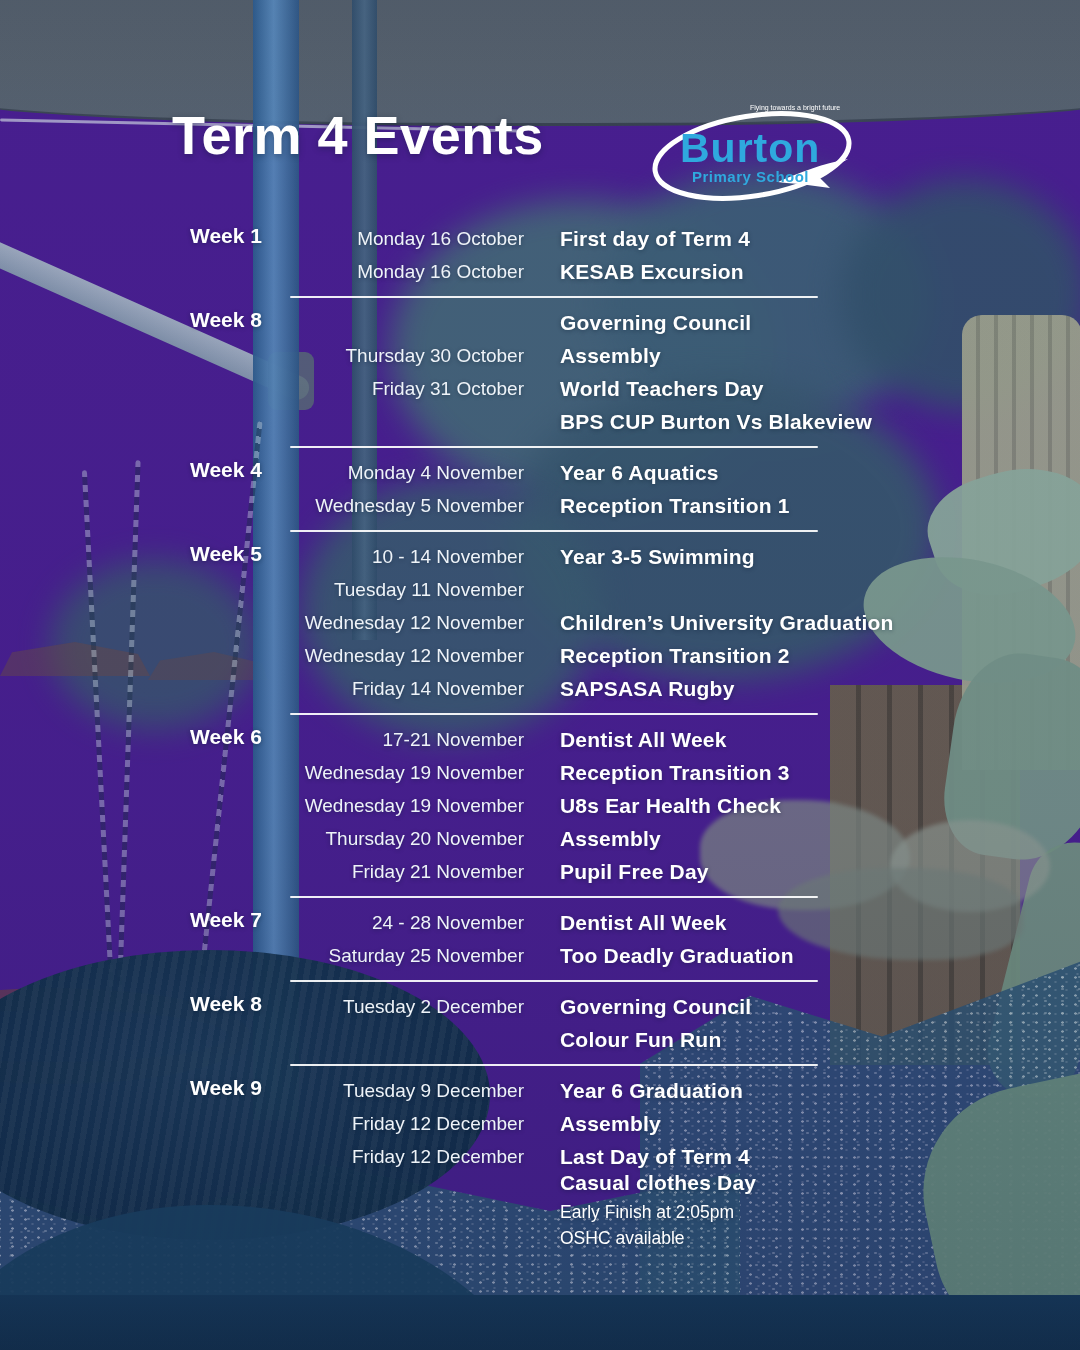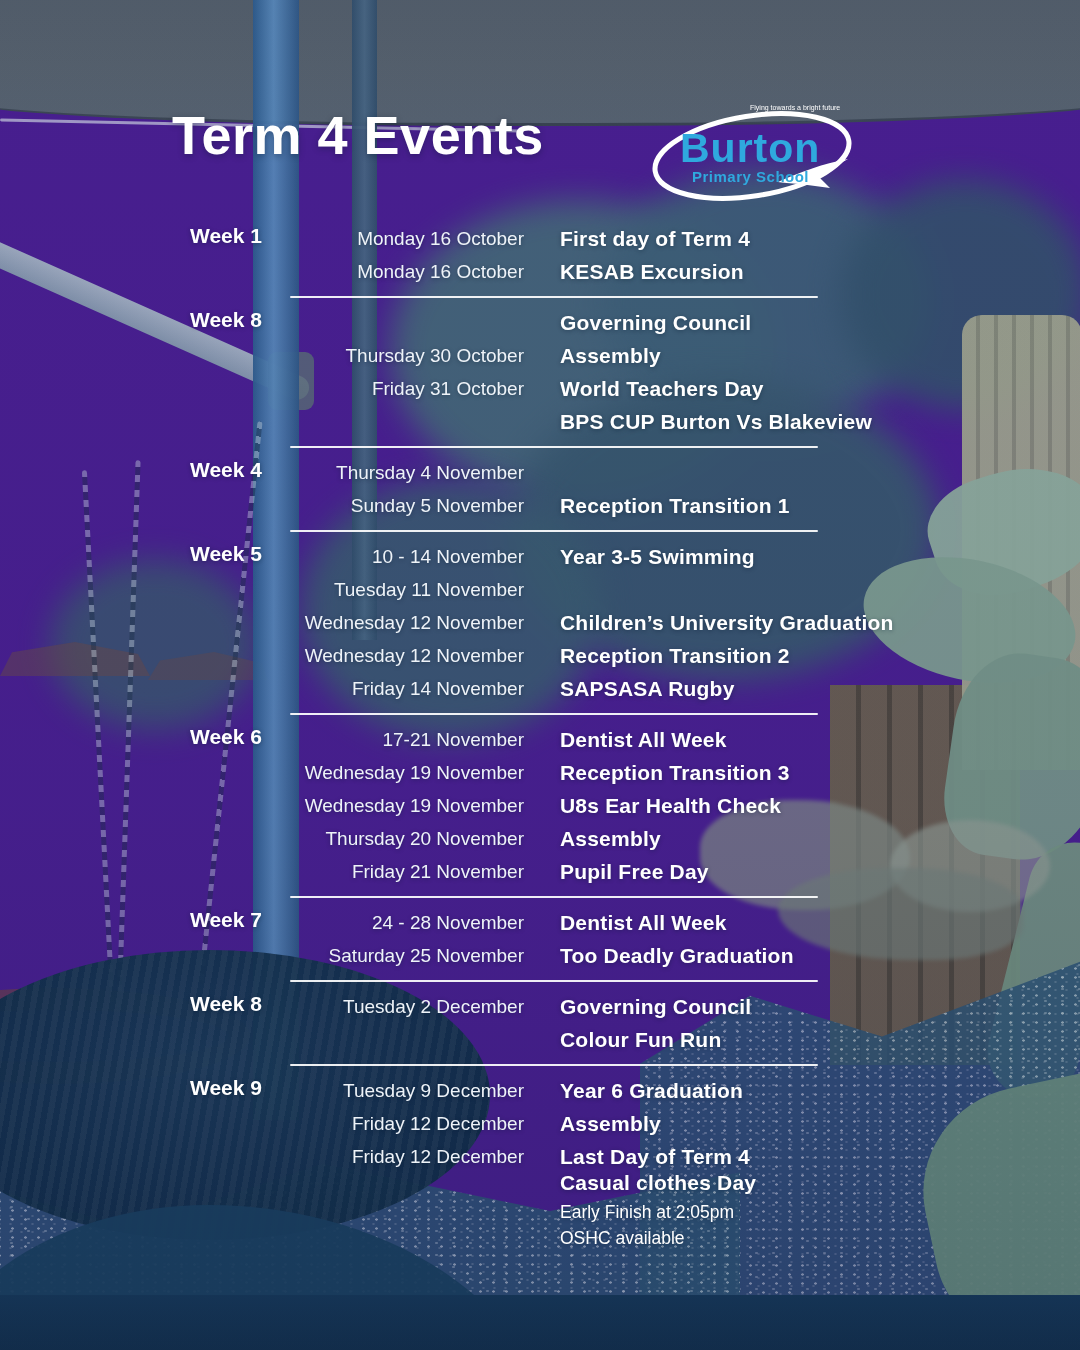--- a/index.html
+++ b/index.html
@@ -168,22 +168,23 @@
       <div class="event">Assembly</div>
       <div class="date">Friday 31 October</div>
       <div class="event">World Teachers Day</div>
       <div class="date"></div>
       <div class="event">BPS CUP Burton Vs Blakeview</div>
     </section>
     <div class="divider"></div>
 
     <section class="week">
       <div class="wlabel">Week 4</div>
-      <div class="date">Thursday 4 November</div>
-      <div class="date">Sunday 5 November</div>
+      <div class="date">Monday 4 November</div>
+      <div class="event">Year 6 Aquatics</div>
+      <div class="date">Wednesday 5 November</div>
       <div class="event">Reception Transition 1</div>
     </section>
     <div class="divider"></div>
 
     <section class="week">
       <div class="wlabel">Week 5</div>
       <div class="date">10 - 14 November</div>
       <div class="event">Year 3-5 Swimming</div>
       <div class="date">Tuesday 11 November</div>
       <div class="date">Wednesday 12 November</div>

